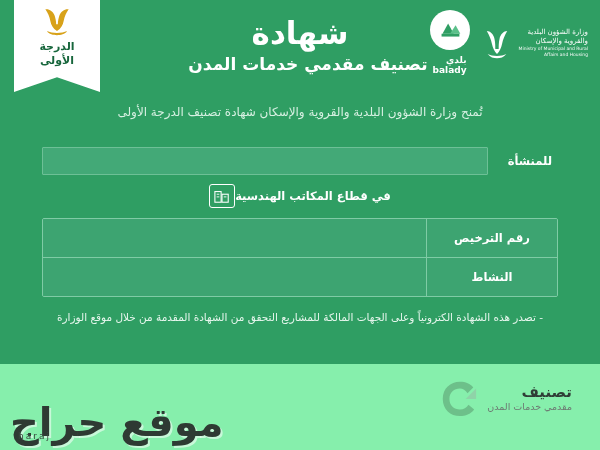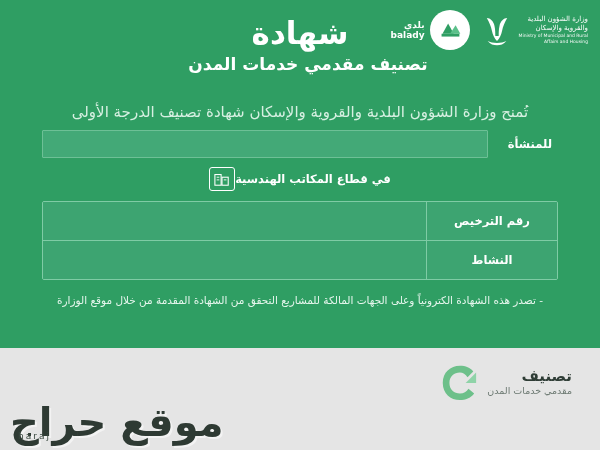--- a/index.html
+++ b/index.html
@@ -94,21 +94,21 @@
     position: absolute;
     top: 10px;
     right: 12px;
     display: flex;
     flex-direction: row-reverse;
     align-items: center;
     gap: 10px;
   }
   .logo-balady {
     display: flex;
-    flex-direction: row;
+    flex-direction: column;
     align-items: center;
     gap: 5px;
   }
   .logo-balady-mark {
     width: 40px;
     height: 40px;
     border-radius: 50%;
     background: #ffffff;
     display: flex;
     align-items: center;
@@ -151,24 +151,24 @@
     top: 104px;
     left: 0;
     right: 0;
     bottom: 0;
     padding: 0 42px;
     box-sizing: border-box;
   }
 
   .grant-line {
     color: #d7f0e2;
-    font-size: 15px;
+    font-size: 12px;
     text-align: center;
     line-height: 16px;
-    margin-bottom: 10px;
+    margin-bottom: 27px;
   }
 
   .field-row {
     display: flex;
     align-items: stretch;
     margin-bottom: 9px;
   }
   .field-label {
     color: #ffffff;
     font-size: 11.5px;
@@ -260,22 +260,22 @@
     vertical-align: middle;
     height: 9px;
   }
 
   
   .footer {
     position: absolute;
     left: 0;
     right: 0;
     bottom: 0;
-    height: 102px;
-    background: #e5e5e5;
+    height: 86px;
+    background: #86efac;
   }
   .footer-logo {
     position: absolute;
     right: 28px;
     top: 14px;
     display: flex;
     flex-direction: row-reverse;
     align-items: center;
     gap: 8px;
   }
@@ -321,20 +321,32 @@
     letter-spacing: 2px;
   }
 </style>
 </head>
 <body>
 
 <div class="certificate">
 
   <div class="header">
 
+    <div class="ribbon">
+      <div class="ribbon-inner">
+        <svg class="ribbon-emblem" viewBox="0 0 40 36">
+          <path d="M6 4 C10 3 15 6 17 11 C18 14 19 18 19 22 L21 22 C21 18 22 14 23 11 C25 6 30 3 34 4 C31 8 29 13 28 18 C27 23 25 27 20 30 C15 27 13 23 12 18 C11 13 9 8 6 4 Z" fill="#d8a21a"></path>
+          <path d="M8 30 C14 33 26 33 32 30 C30 34 24 35 20 35 C16 35 10 34 8 30 Z" fill="#d8a21a"></path>
+        </svg>
+        <div class="ribbon-text">
+          <div>الدرجة</div>
+          <div>الأولى</div>
+        </div>
+      </div>
+    </div>
 
     <div class="titles">
       <div class="title-main">شهادة</div>
       <div class="title-sub">تصنيف مقدمي خدمات المدن</div>
     </div>
 
     <div class="logos">
       <div class="logo-balady">
         <div class="logo-balady-mark">
           <svg viewBox="0 0 32 32" width="30" height="30">

